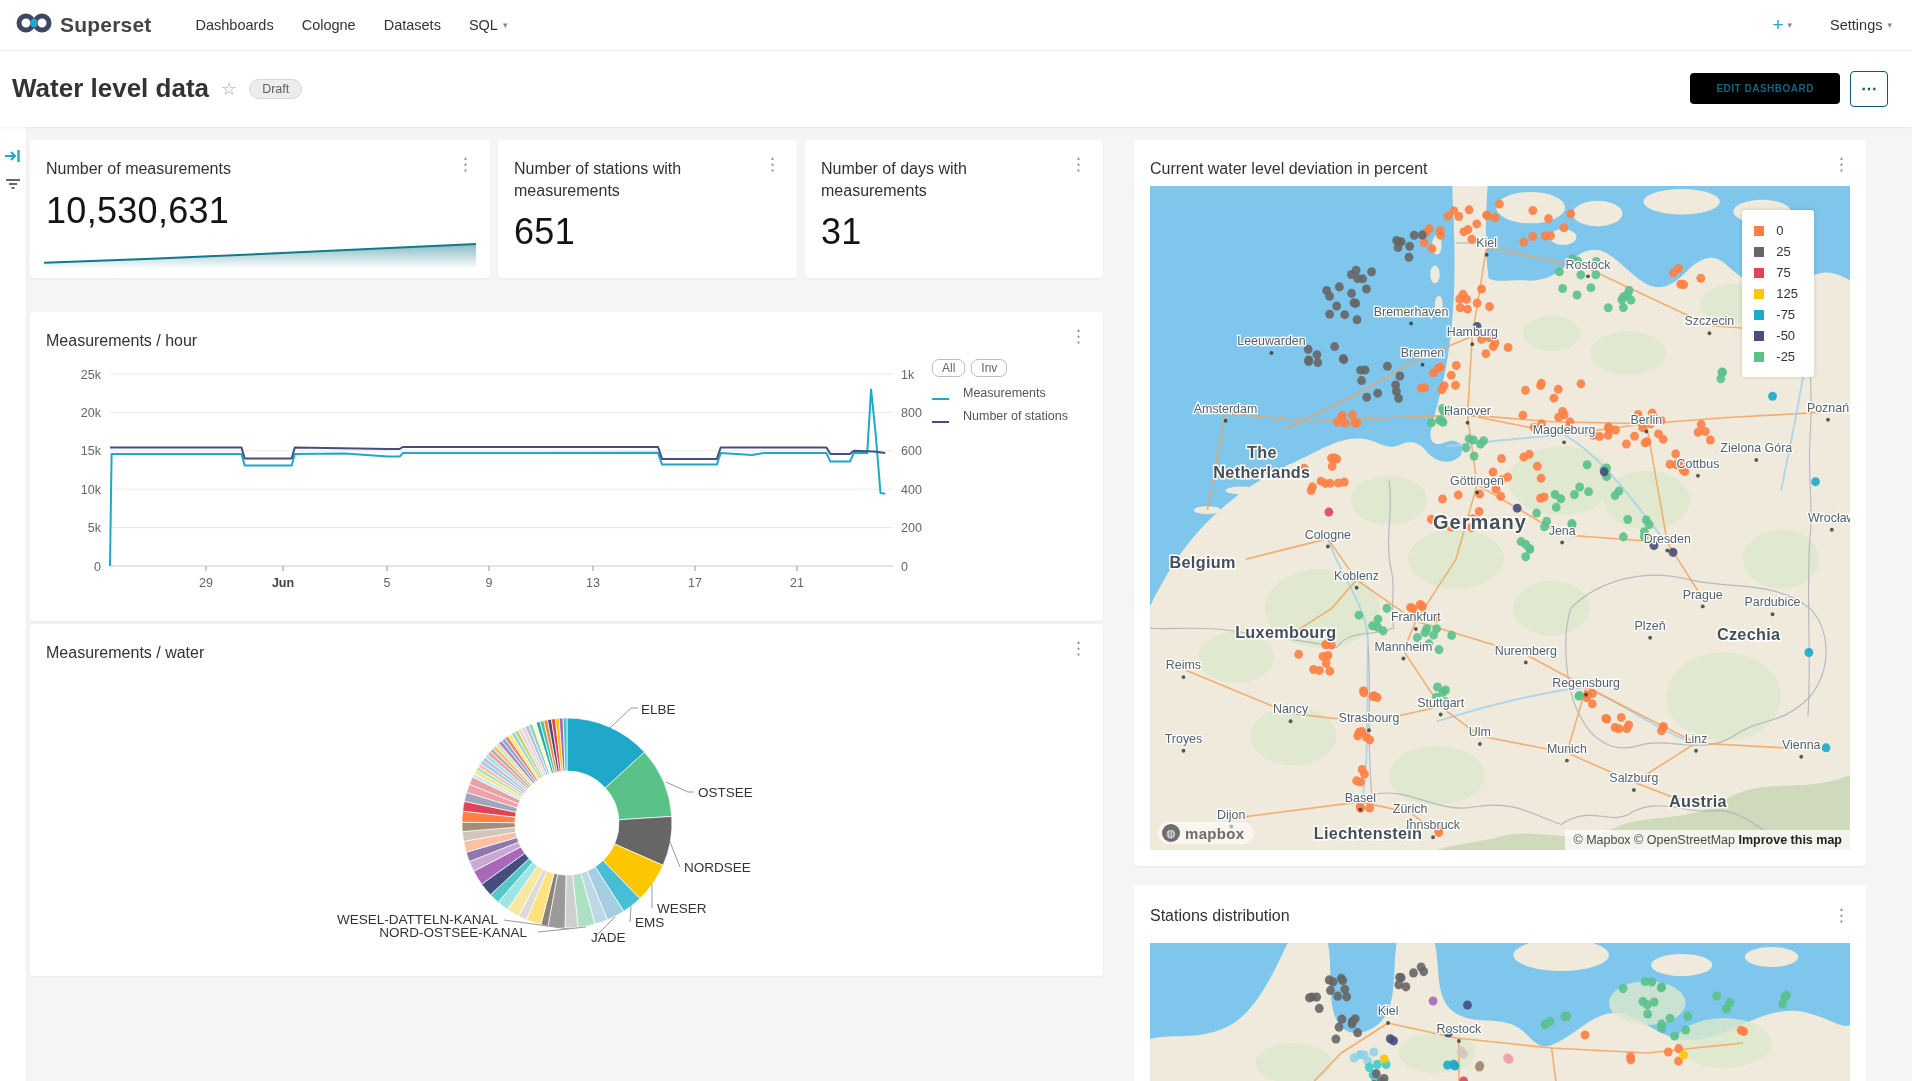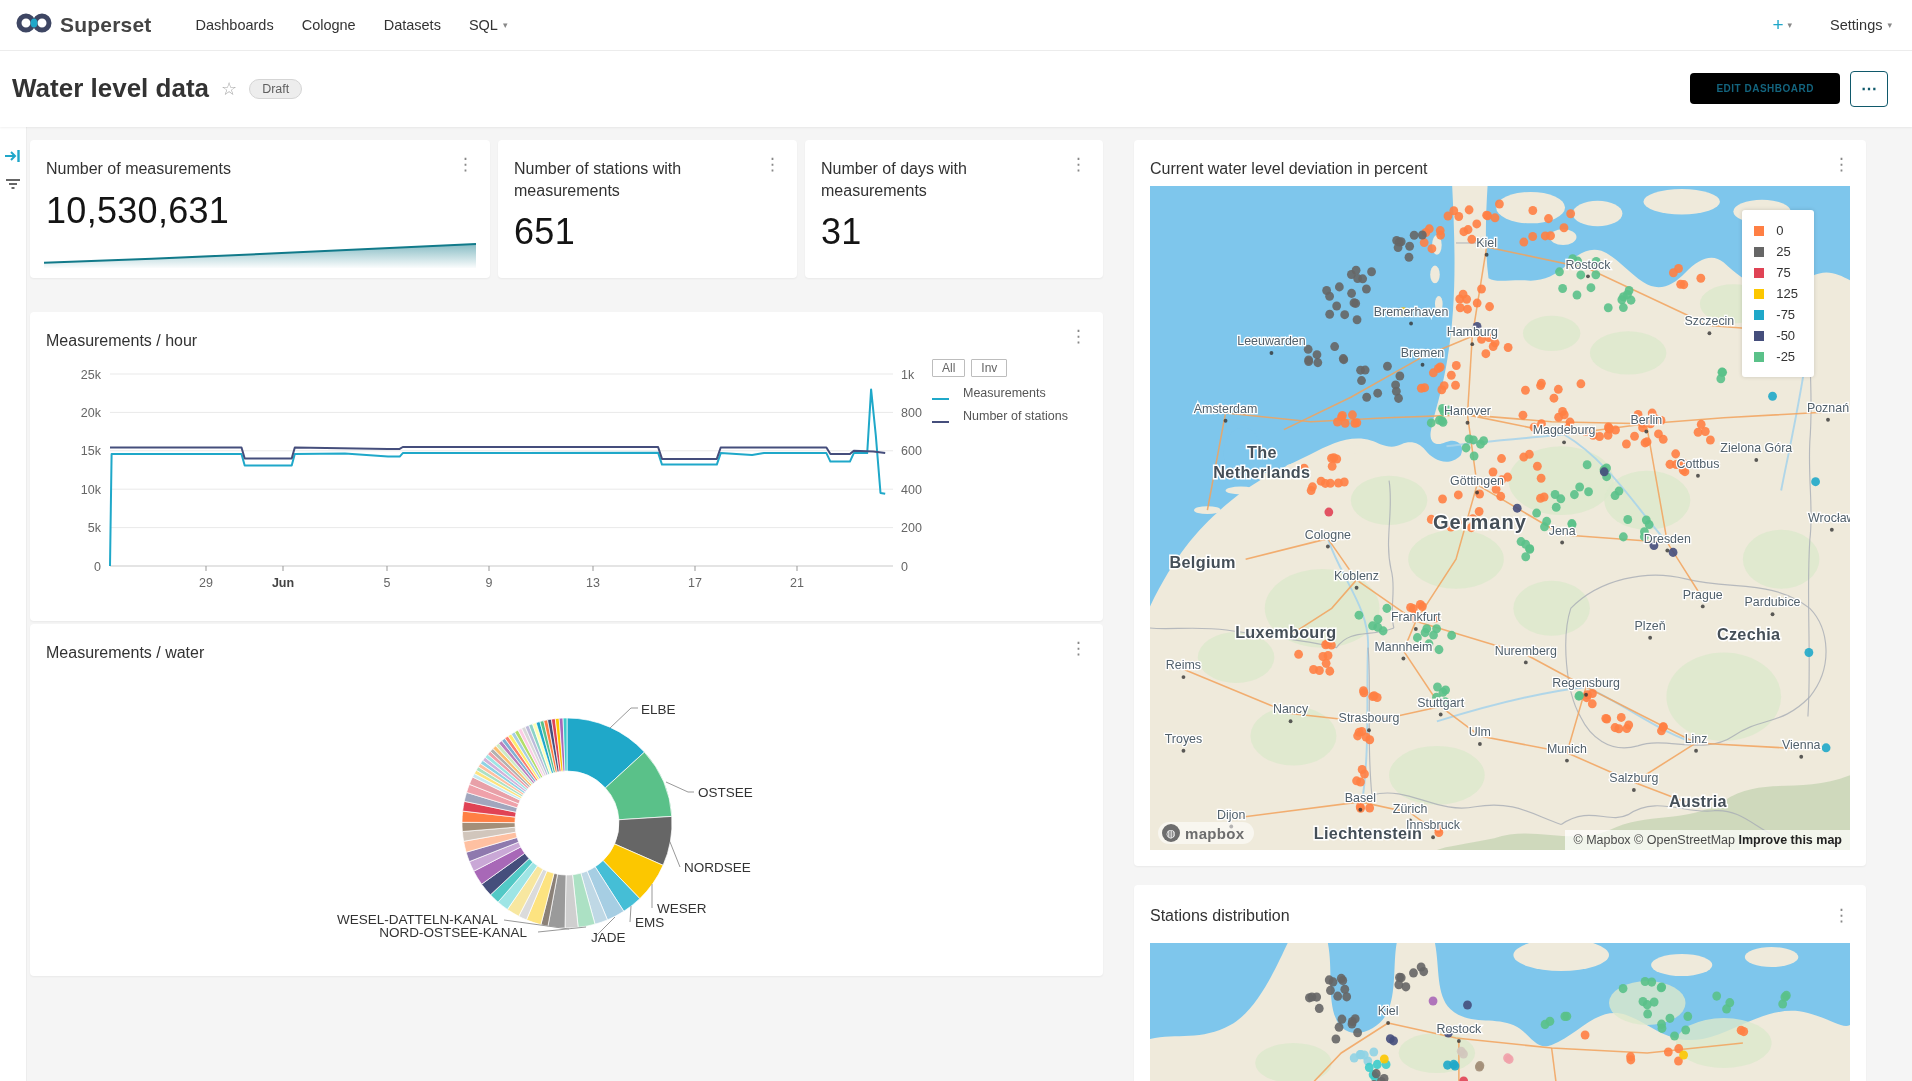--- a/index.html
+++ b/index.html
@@ -25,21 +25,21 @@
   
   .filter-strip{position:absolute;top:127px;left:0;width:26px;bottom:0;background:#fff;border-right:1px solid #ededed;z-index:10}
   .filter-strip svg{display:block;margin:0 auto}
   
   .panel{position:absolute;background:#fff;border-radius:4px;box-shadow:0 1px 2px rgba(0,0,0,.05)}
   .panel-title{font-size:16px;font-weight:400;color:#323232;padding:18px 16px 0 16px;line-height:1.35}
   .kebab{position:absolute;top:14px;right:12px;color:#888;font-size:17px;cursor:pointer;line-height:1;padding:2px 4px}
   .kpi-value{font-size:36px;color:#141414;padding:10px 16px 0 16px;letter-spacing:.3px}
   
   .hlegend{position:absolute;left:902px;top:46px;width:170px}
-  .hpill{display:inline-block;border:1px solid #bdbdbd;border-radius:1px;color:#666;font-size:12px;padding:1px 9px;margin-right:6px;cursor:pointer}
+  .hpill{display:inline-block;border:1px solid #bdbdbd;border-radius:7px;color:#666;font-size:12px;padding:1px 9px;margin-right:6px;cursor:pointer}
   .hl-row{display:flex;align-items:flex-end;gap:14px;margin-top:9px;cursor:pointer}
   .hl-swatch{width:17px;border-top:2px solid #000}
   .hl-label{font-size:12.5px;color:#555;white-space:nowrap}
   
   .mapwrap{position:absolute;left:16px;right:16px;top:46px;overflow:hidden;background:#7EC6EC}
   .map-legend{position:absolute;top:24px;right:36px;background:#fff;border-radius:3px;box-shadow:0 0 4px rgba(0,0,0,.15);padding:10px 16px 10px 12px;z-index:5}
   .ml-row{display:flex;align-items:center;gap:12px;height:21px;cursor:pointer}
   .ml-swatch{width:10px;height:10px}
   .ml-label{font-size:13px;color:#333}
   .attribution{position:absolute;right:0;bottom:0;background:rgba(255,255,255,.72);font-size:12.5px;color:#4a4a4a;padding:3px 8px;z-index:5;white-space:nowrap}

